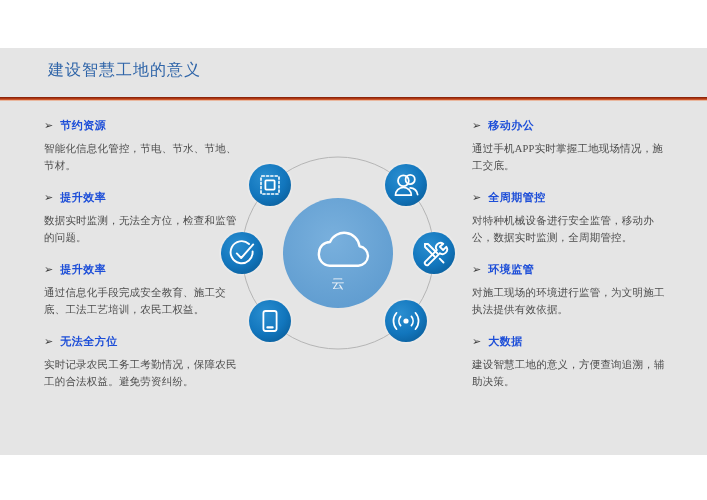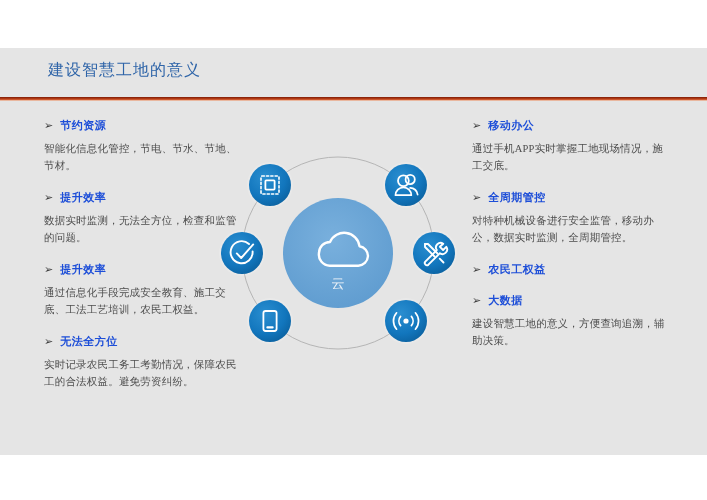--- a/index.html
+++ b/index.html
@@ -149,22 +149,23 @@
       <div class="block-head">
         <span class="bullet">➢</span>
         <span class="block-title">全周期管控</span>
       </div>
       <div class="block-body">对特种机械设备进行安全监管，移动办公，数据实时监测，全周期管控。</div>
     </div>
 
     <div class="block">
       <div class="block-head">
         <span class="bullet">➢</span>
-        <span class="block-title">农民工权益</span>
-      </div>
+        <span class="block-title">环境监管</span>
+      </div>
+      <div class="block-body">对施工现场的环境进行监管，为文明施工执法提供有效依据。</div>
     </div>
 
     <div class="block">
       <div class="block-head">
         <span class="bullet">➢</span>
         <span class="block-title">大数据</span>
       </div>
       <div class="block-body">建设智慧工地的意义，方便查询追溯，辅助决策。</div>
     </div>
 

